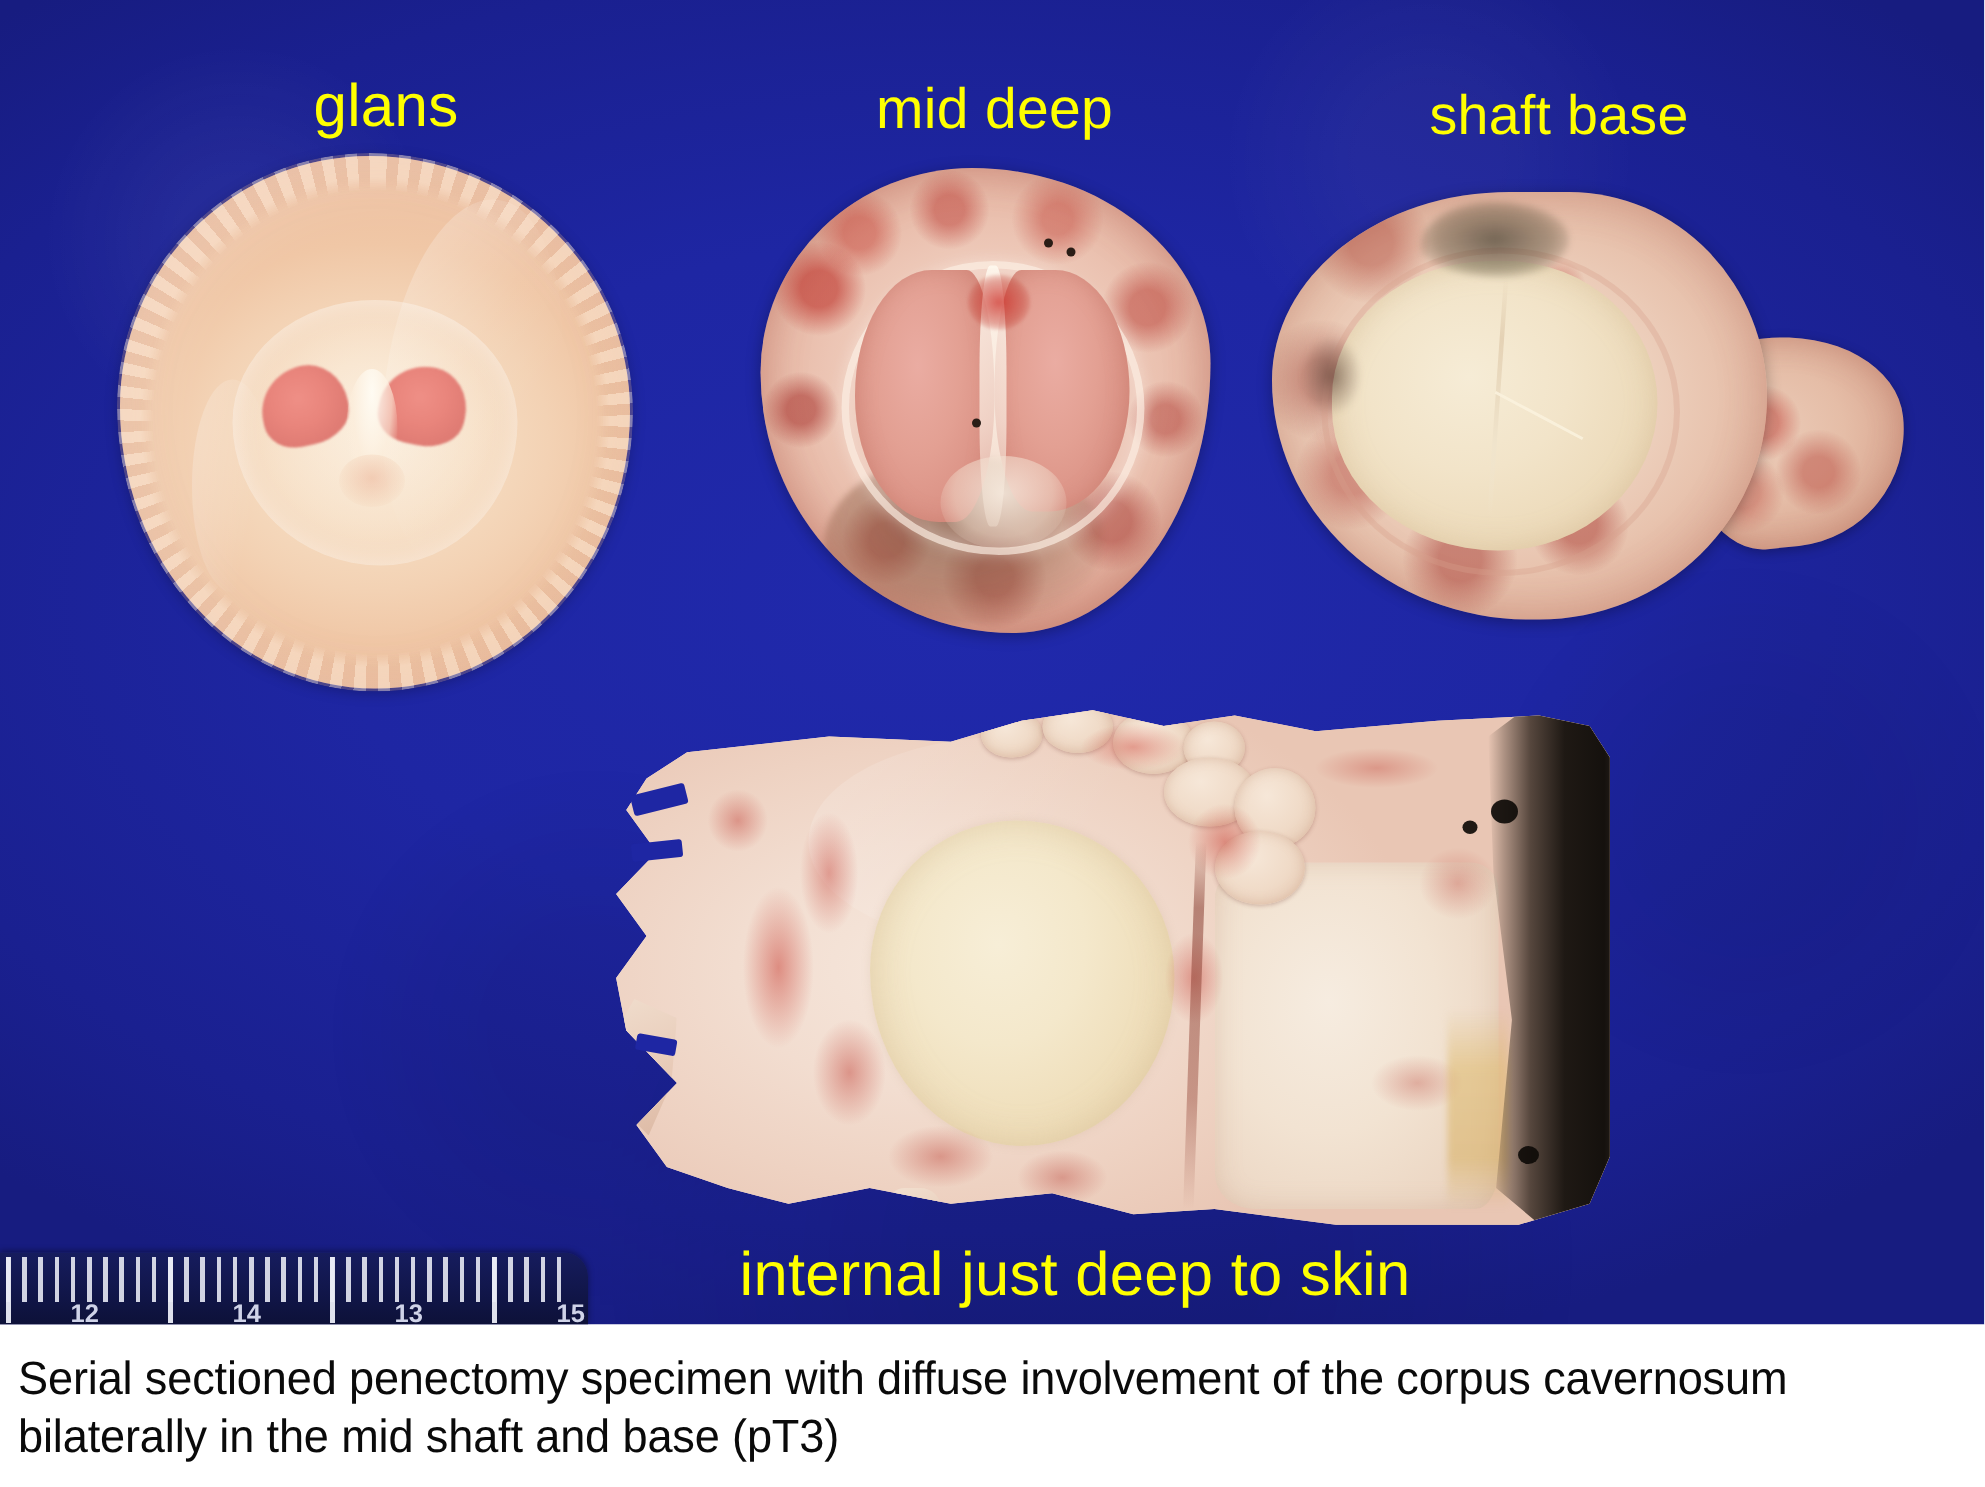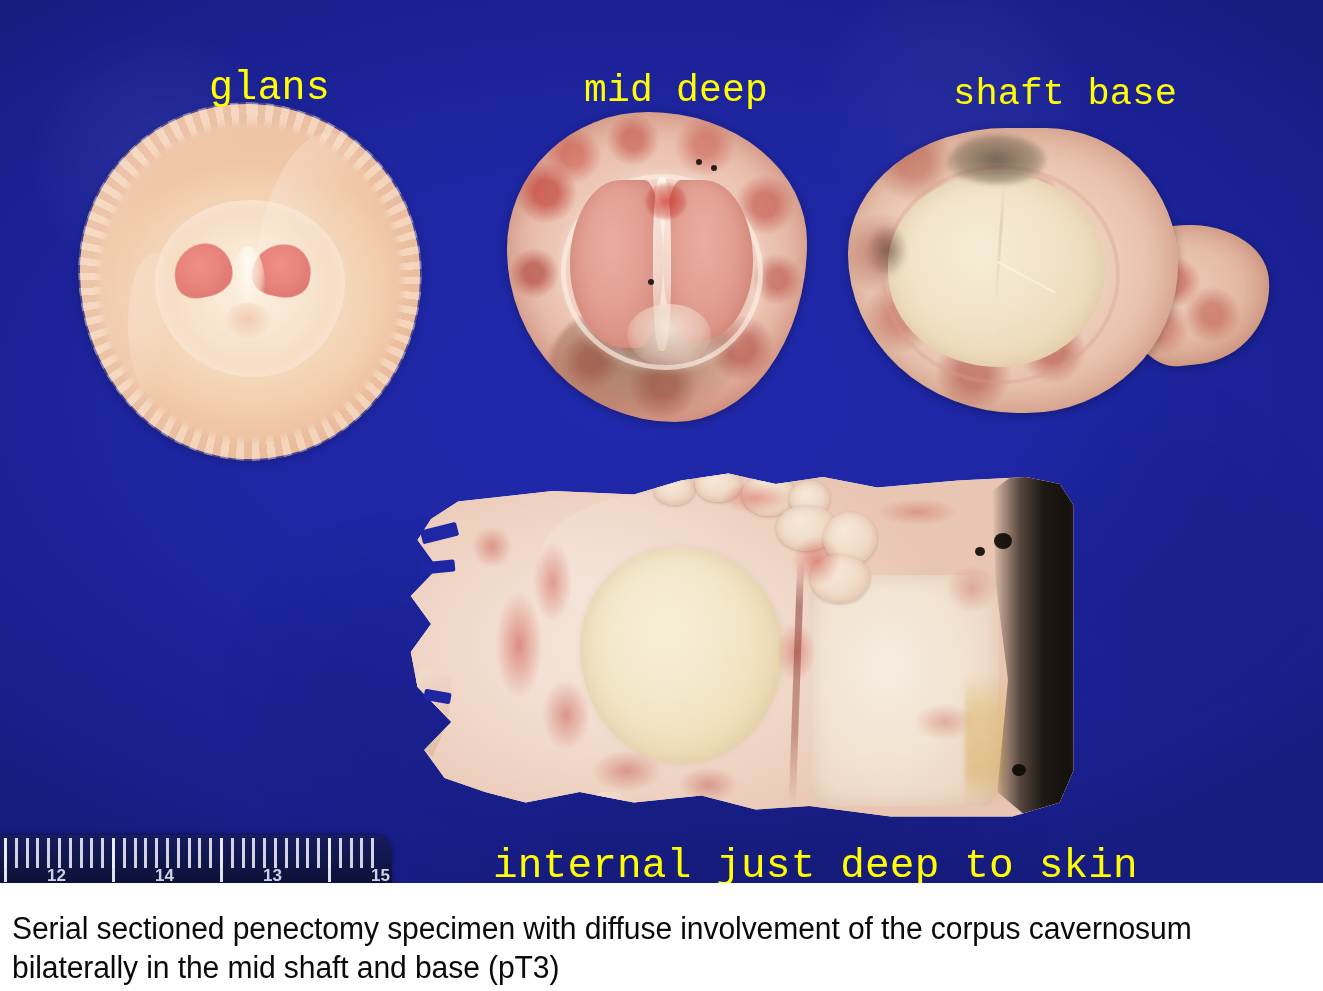--- a/index.html
+++ b/index.html
@@ -29,26 +29,25 @@
       radial-gradient(circle at 30% 78%, rgba(0,0,0,.07) 0 6%, transparent 16%),
       radial-gradient(circle at 88% 62%, rgba(0,0,0,.06) 0 5%, transparent 14%),
       radial-gradient(circle at 55% 95%, rgba(0,0,0,.10) 0 10%, transparent 30%);
     opacity:.9;
   }
 
   
   .lbl{
     position:absolute;
     color:#ffff00;
-    font-family:Liberation Mono, monospace;
+    font-family:Liberation Sans, sans-serif;
     font-weight:400;
     white-space:nowrap;
     z-index:40;
     letter-spacing:.2px;
-    margin-top:17px;
   }
   #lbl-glans{left:209px;top:49px;font-size:40px;}
   #lbl-mid{left:584px;top:52px;font-size:38px;}
   #lbl-base{left:953px;top:56px;font-size:37px;}
   #lbl-internal{left:493px;top:826px;font-size:41px;}
 
   
   .spec{position:absolute;z-index:20;}
 
   
@@ -414,21 +413,21 @@
   #ruler .nums span.n0{left:47px;}
   #ruler .nums span.n1{left:155px;}
   #ruler .nums span.n2{left:263px;}
   #ruler .nums span.n3{left:371px;}
 
   
   #caption{
     position:absolute;left:0;top:883px;width:1323px;height:108px;
     background:#ffffff;
     box-sizing:border-box;
-    padding:26px 14px 0 12px;
+    padding:16px 14px 0 12px;
   }
   #caption p{
     margin:0;
     color:#0a0a0a;
     font-family:"Liberation Sans Narrow","Liberation Sans",sans-serif;
     font-size:31px;
     line-height:39px;
     font-weight:400;
     letter-spacing:-.1px;
     transform:scaleX(.97);

